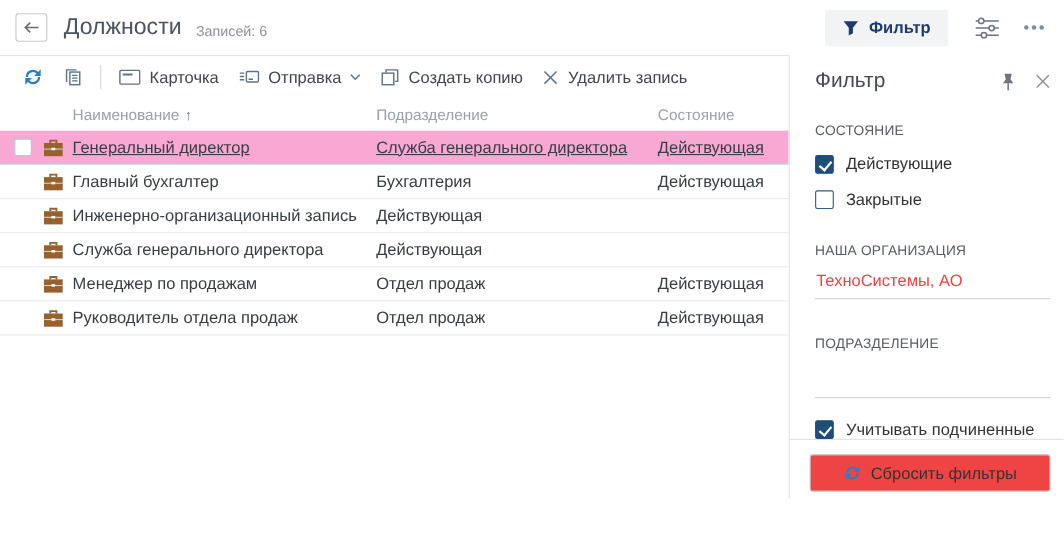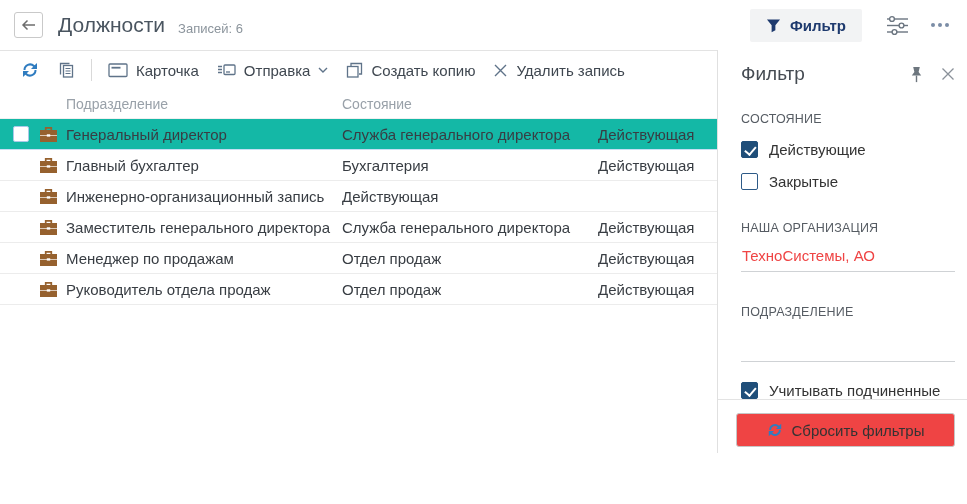--- a/index.html
+++ b/index.html
@@ -30,21 +30,21 @@
   .toolbar { height:38px; display:flex; align-items:center; padding-left:12px; }
   .tbtn { display:flex; align-items:center; gap:8px; height:28px; padding:0 9px; background:none; border:none;
     font-size:15px; color:#3f4750; cursor:pointer; font-family:inherit;text-align:right; }
   .tsep { width:1px; height:22px; background:#d9d9d9; margin:0 7px; }
 
   
   .grid-cols { display:grid; grid-template-columns:66px 276px 256px 1fr; align-items:center; }
   .thead { height:30px; color:#99a1a9; font-size:14px; border-bottom:1px solid #f0f0f0; }
   .thead .sort { color:#6d7a86; margin-left:5px; font-size:13px; }
   .row { height:31px; border-bottom:1px solid #ececec; font-size:15px; color:#383d43; cursor:pointer; }
-  .row.selected { background:#14b8a6; border-bottom-color:#c6dff3; }
+  .row.selected { background:#f9a8d4; border-bottom-color:#c6dff3;text-decoration:underline; }
   .cell-gutter { display:flex; align-items:center; padding-left:13px; gap:10px; }
   .row .rowcb { width:16px; height:16px; border:1px solid #a9c9e8; border-radius:2px; background:#fff;
     visibility:hidden; flex:none; }
   .row.selected .rowcb { visibility:visible; }
   .cell-status { padding-right:8px; }
   .table-rest { flex:1; }
 
   
   .panel { width:250px; border-left:1px solid #e0e0e0; display:flex; flex-direction:column; background:#fff; }
   .panel-body { flex:1; padding:0 12px 0 23px; display:flex; flex-direction:column; }
@@ -157,20 +157,23 @@
         <button class="tbtn">
           <svg width="15" height="15" viewBox="0 0 15 15">
             <path d="M2 2l11 11M13 2L2 13" fill="none" stroke="#5f7389" stroke-width="1.4"></path>
           </svg>
           <span>Удалить запись</span>
         </button>
       </div>
 
       <div class="grid-cols thead">
         <div></div>
+        <div>
+          <span>Наименование</span><span class="sort">↑</span>
+        </div>
         <div>Подразделение</div>
         <div>Состояние</div>
       </div>
 
       <div id="table-body">
   <div class="grid-cols row selected">
     <div class="cell-gutter">
       <span class="rowcb"></span>
       <svg width="19" height="17" viewBox="0 0 19 17">
         <path d="M6.7 4V1.8h5.6V4" fill="none" stroke="#96612e" stroke-width="1.7"></path>
@@ -216,21 +219,20 @@
   <div class="grid-cols row">
     <div class="cell-gutter">
       <span class="rowcb"></span>
       <svg width="19" height="17" viewBox="0 0 19 17">
         <path d="M6.7 4V1.8h5.6V4" fill="none" stroke="#96612e" stroke-width="1.7"></path>
         <rect x="1" y="4" width="17" height="12" fill="#96612e"></rect>
         <rect x="1" y="9.1" width="17" height="0.9" fill="#ffffff" opacity="0.75"></rect>
         <rect x="7.8" y="8.3" width="3.4" height="2.3" fill="#ffffff"></rect>
       </svg>
     </div>
-    <div class="cell-name"><span class="txt">Заместитель генерального директора</span></div>
     <div class="cell-dept">Служба генерального директора</div>
     <div class="cell-status">Действующая</div>
   </div>
 
   <div class="grid-cols row">
     <div class="cell-gutter">
       <span class="rowcb"></span>
       <svg width="19" height="17" viewBox="0 0 19 17">
         <path d="M6.7 4V1.8h5.6V4" fill="none" stroke="#96612e" stroke-width="1.7"></path>
         <rect x="1" y="4" width="17" height="12" fill="#96612e"></rect>

